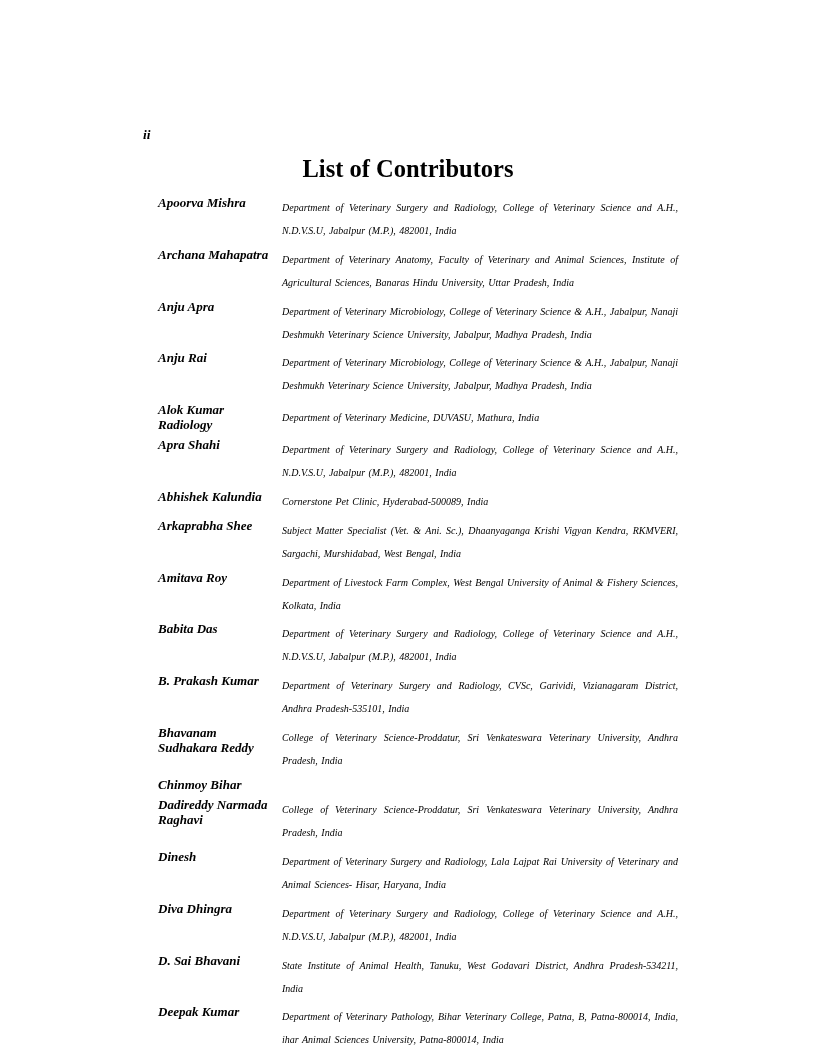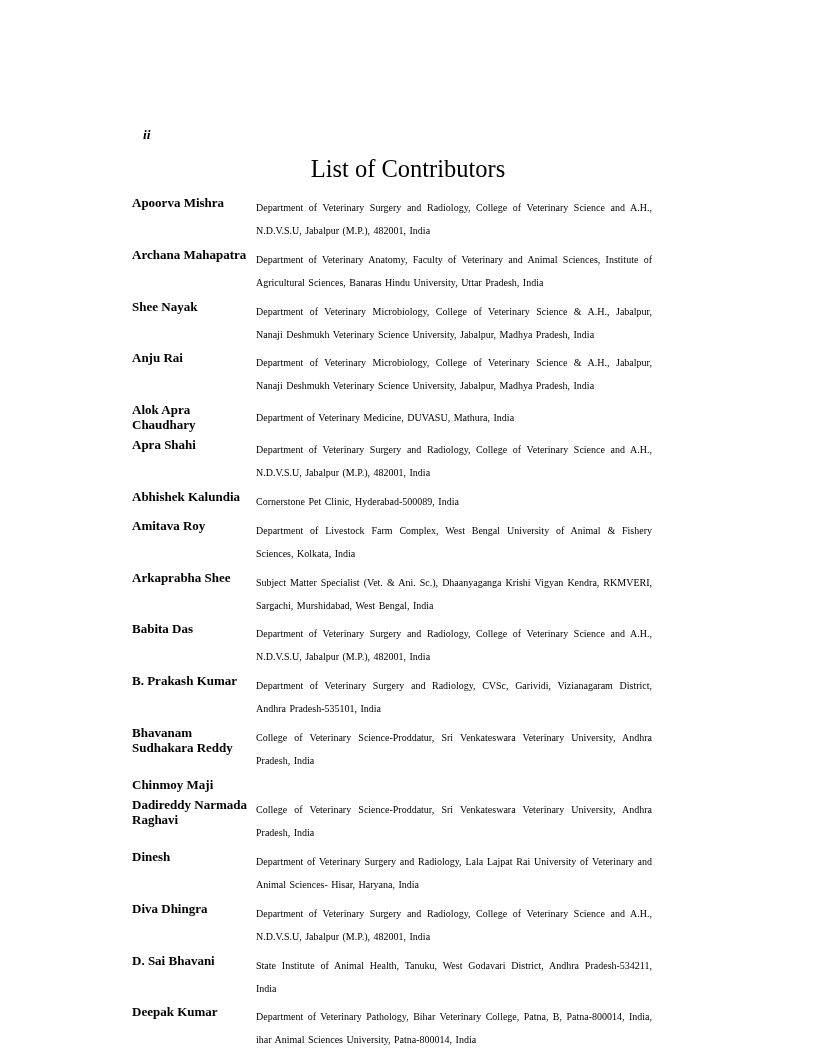--- a/index.html
+++ b/index.html
@@ -26,28 +26,29 @@
     line-height: 14.6px;
   }
   .title {
     position: absolute;
     left: 148px;
     top: 155px;
     width: 520px;
     margin: 0;
     text-align: center;
     font-size: 24.5px;
-    font-weight: normal;
+    font-weight: bold;
     line-height: 28px;
   }
   .contributors {
     position: absolute;
-    left: 132px;
+    left: 158px;
     top: 196px;
     width: 520px;
+    font-style: italic;
   }
   .row {
     display: flex;
     align-items: flex-start;
     margin-bottom: 5.8px;
   }
   .row.center {
     align-items: center;
   }
   .name {
@@ -80,71 +81,71 @@
     <div class="name">Apoorva Mishra</div>
     <div class="affiliation">Department of Veterinary Surgery and Radiology, College of Veterinary Science and A.H., N.D.V.S.U, Jabalpur (M.P.), 482001, India</div>
   </div>
 
   <div class="row">
     <div class="name">Archana Mahapatra</div>
     <div class="affiliation">Department of Veterinary Anatomy, Faculty of Veterinary and Animal Sciences, Institute of Agricultural Sciences, Banaras Hindu University, Uttar Pradesh, India</div>
   </div>
 
   <div class="row">
-    <div class="name">Shee Nayak</div>
+    <div class="name">Anju Apra</div>
     <div class="affiliation">Department of Veterinary Microbiology, College of Veterinary Science &amp; A.H., Jabalpur, Nanaji Deshmukh Veterinary Science University, Jabalpur, Madhya Pradesh, India</div>
   </div>
 
   <div class="row">
     <div class="name">Anju Rai</div>
     <div class="affiliation">Department of Veterinary Microbiology, College of Veterinary Science &amp; A.H., Jabalpur, Nanaji Deshmukh Veterinary Science University, Jabalpur, Madhya Pradesh, India</div>
   </div>
 
   <div class="row center">
-    <div class="name">Alok Apra Chaudhary</div>
+    <div class="name">Alok Kumar Radiology</div>
     <div class="affiliation">Department of Veterinary Medicine, DUVASU, Mathura, India</div>
   </div>
 
   <div class="row">
     <div class="name">Apra Shahi</div>
     <div class="affiliation">Department of Veterinary Surgery and Radiology, College of Veterinary Science and A.H., N.D.V.S.U, Jabalpur (M.P.), 482001, India</div>
   </div>
 
   <div class="row">
     <div class="name">Abhishek Kalundia</div>
     <div class="affiliation">Cornerstone Pet Clinic, Hyderabad-500089, India</div>
   </div>
 
   <div class="row">
-    <div class="name">Amitava Roy</div>
-    <div class="affiliation">Department of Livestock Farm Complex, West Bengal University of Animal &amp; Fishery Sciences, Kolkata, India</div>
+    <div class="name">Arkaprabha Shee</div>
+    <div class="affiliation">Subject Matter Specialist (Vet. &amp; Ani. Sc.), Dhaanyaganga Krishi Vigyan Kendra, RKMVERI, Sargachi, Murshidabad, West Bengal, India</div>
   </div>
 
   <div class="row">
-    <div class="name">Arkaprabha Shee</div>
-    <div class="affiliation">Subject Matter Specialist (Vet. &amp; Ani. Sc.), Dhaanyaganga Krishi Vigyan Kendra, RKMVERI, Sargachi, Murshidabad, West Bengal, India</div>
+    <div class="name">Amitava Roy</div>
+    <div class="affiliation">Department of Livestock Farm Complex, West Bengal University of Animal &amp; Fishery Sciences, Kolkata, India</div>
   </div>
 
   <div class="row">
     <div class="name">Babita Das</div>
     <div class="affiliation">Department of Veterinary Surgery and Radiology, College of Veterinary Science and A.H., N.D.V.S.U, Jabalpur (M.P.), 482001, India</div>
   </div>
 
   <div class="row">
     <div class="name">B. Prakash Kumar</div>
     <div class="affiliation">Department of Veterinary Surgery and Radiology, CVSc, Garividi, Vizianagaram District, Andhra Pradesh-535101, India</div>
   </div>
 
   <div class="row">
     <div class="name">Bhavanam Sudhakara Reddy</div>
     <div class="affiliation">College of Veterinary Science-Proddatur, Sri Venkateswara Veterinary University, Andhra Pradesh, India</div>
   </div>
 
   <div class="row">
-    <div class="name">Chinmoy Maji</div>
+    <div class="name">Chinmoy Bihar</div>
   </div>
 
   <div class="row">
     <div class="name">Dadireddy Narmada Raghavi</div>
     <div class="affiliation">College of Veterinary Science-Proddatur, Sri Venkateswara Veterinary University, Andhra Pradesh, India</div>
   </div>
 
   <div class="row">
     <div class="name">Dinesh</div>
     <div class="affiliation">Department of Veterinary Surgery and Radiology, Lala Lajpat Rai University of Veterinary and Animal Sciences- Hisar, Haryana, India</div>

